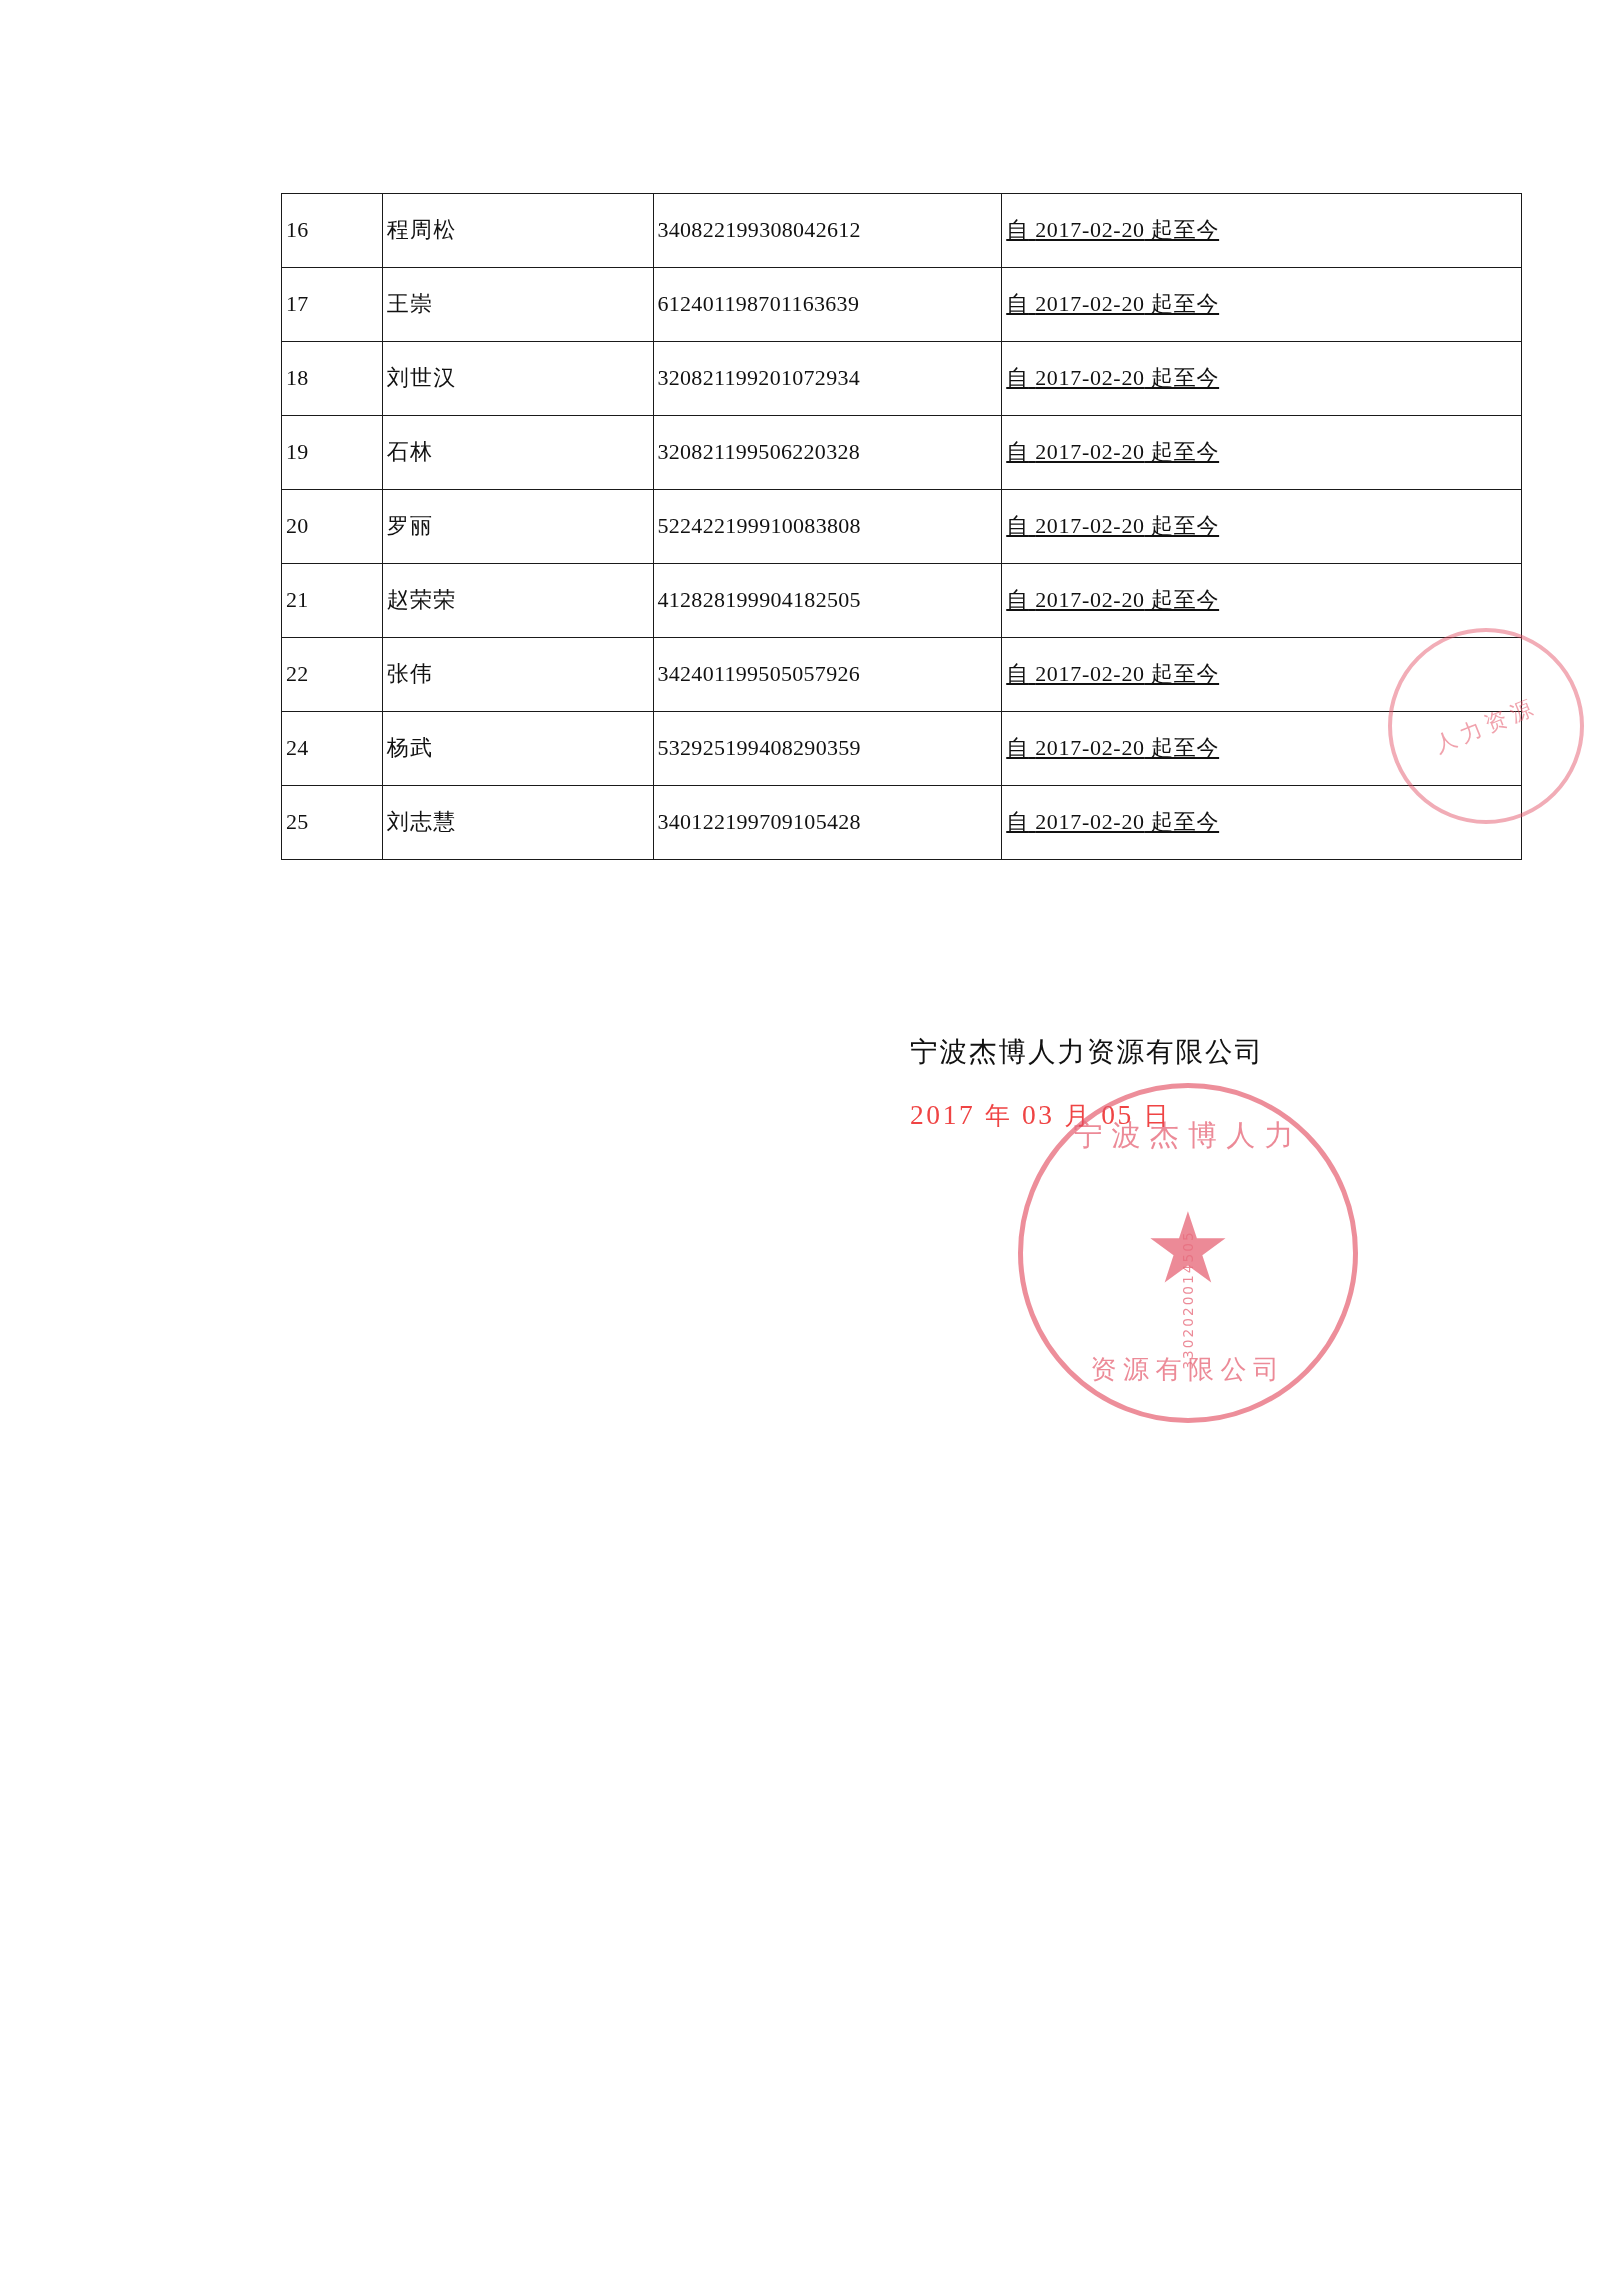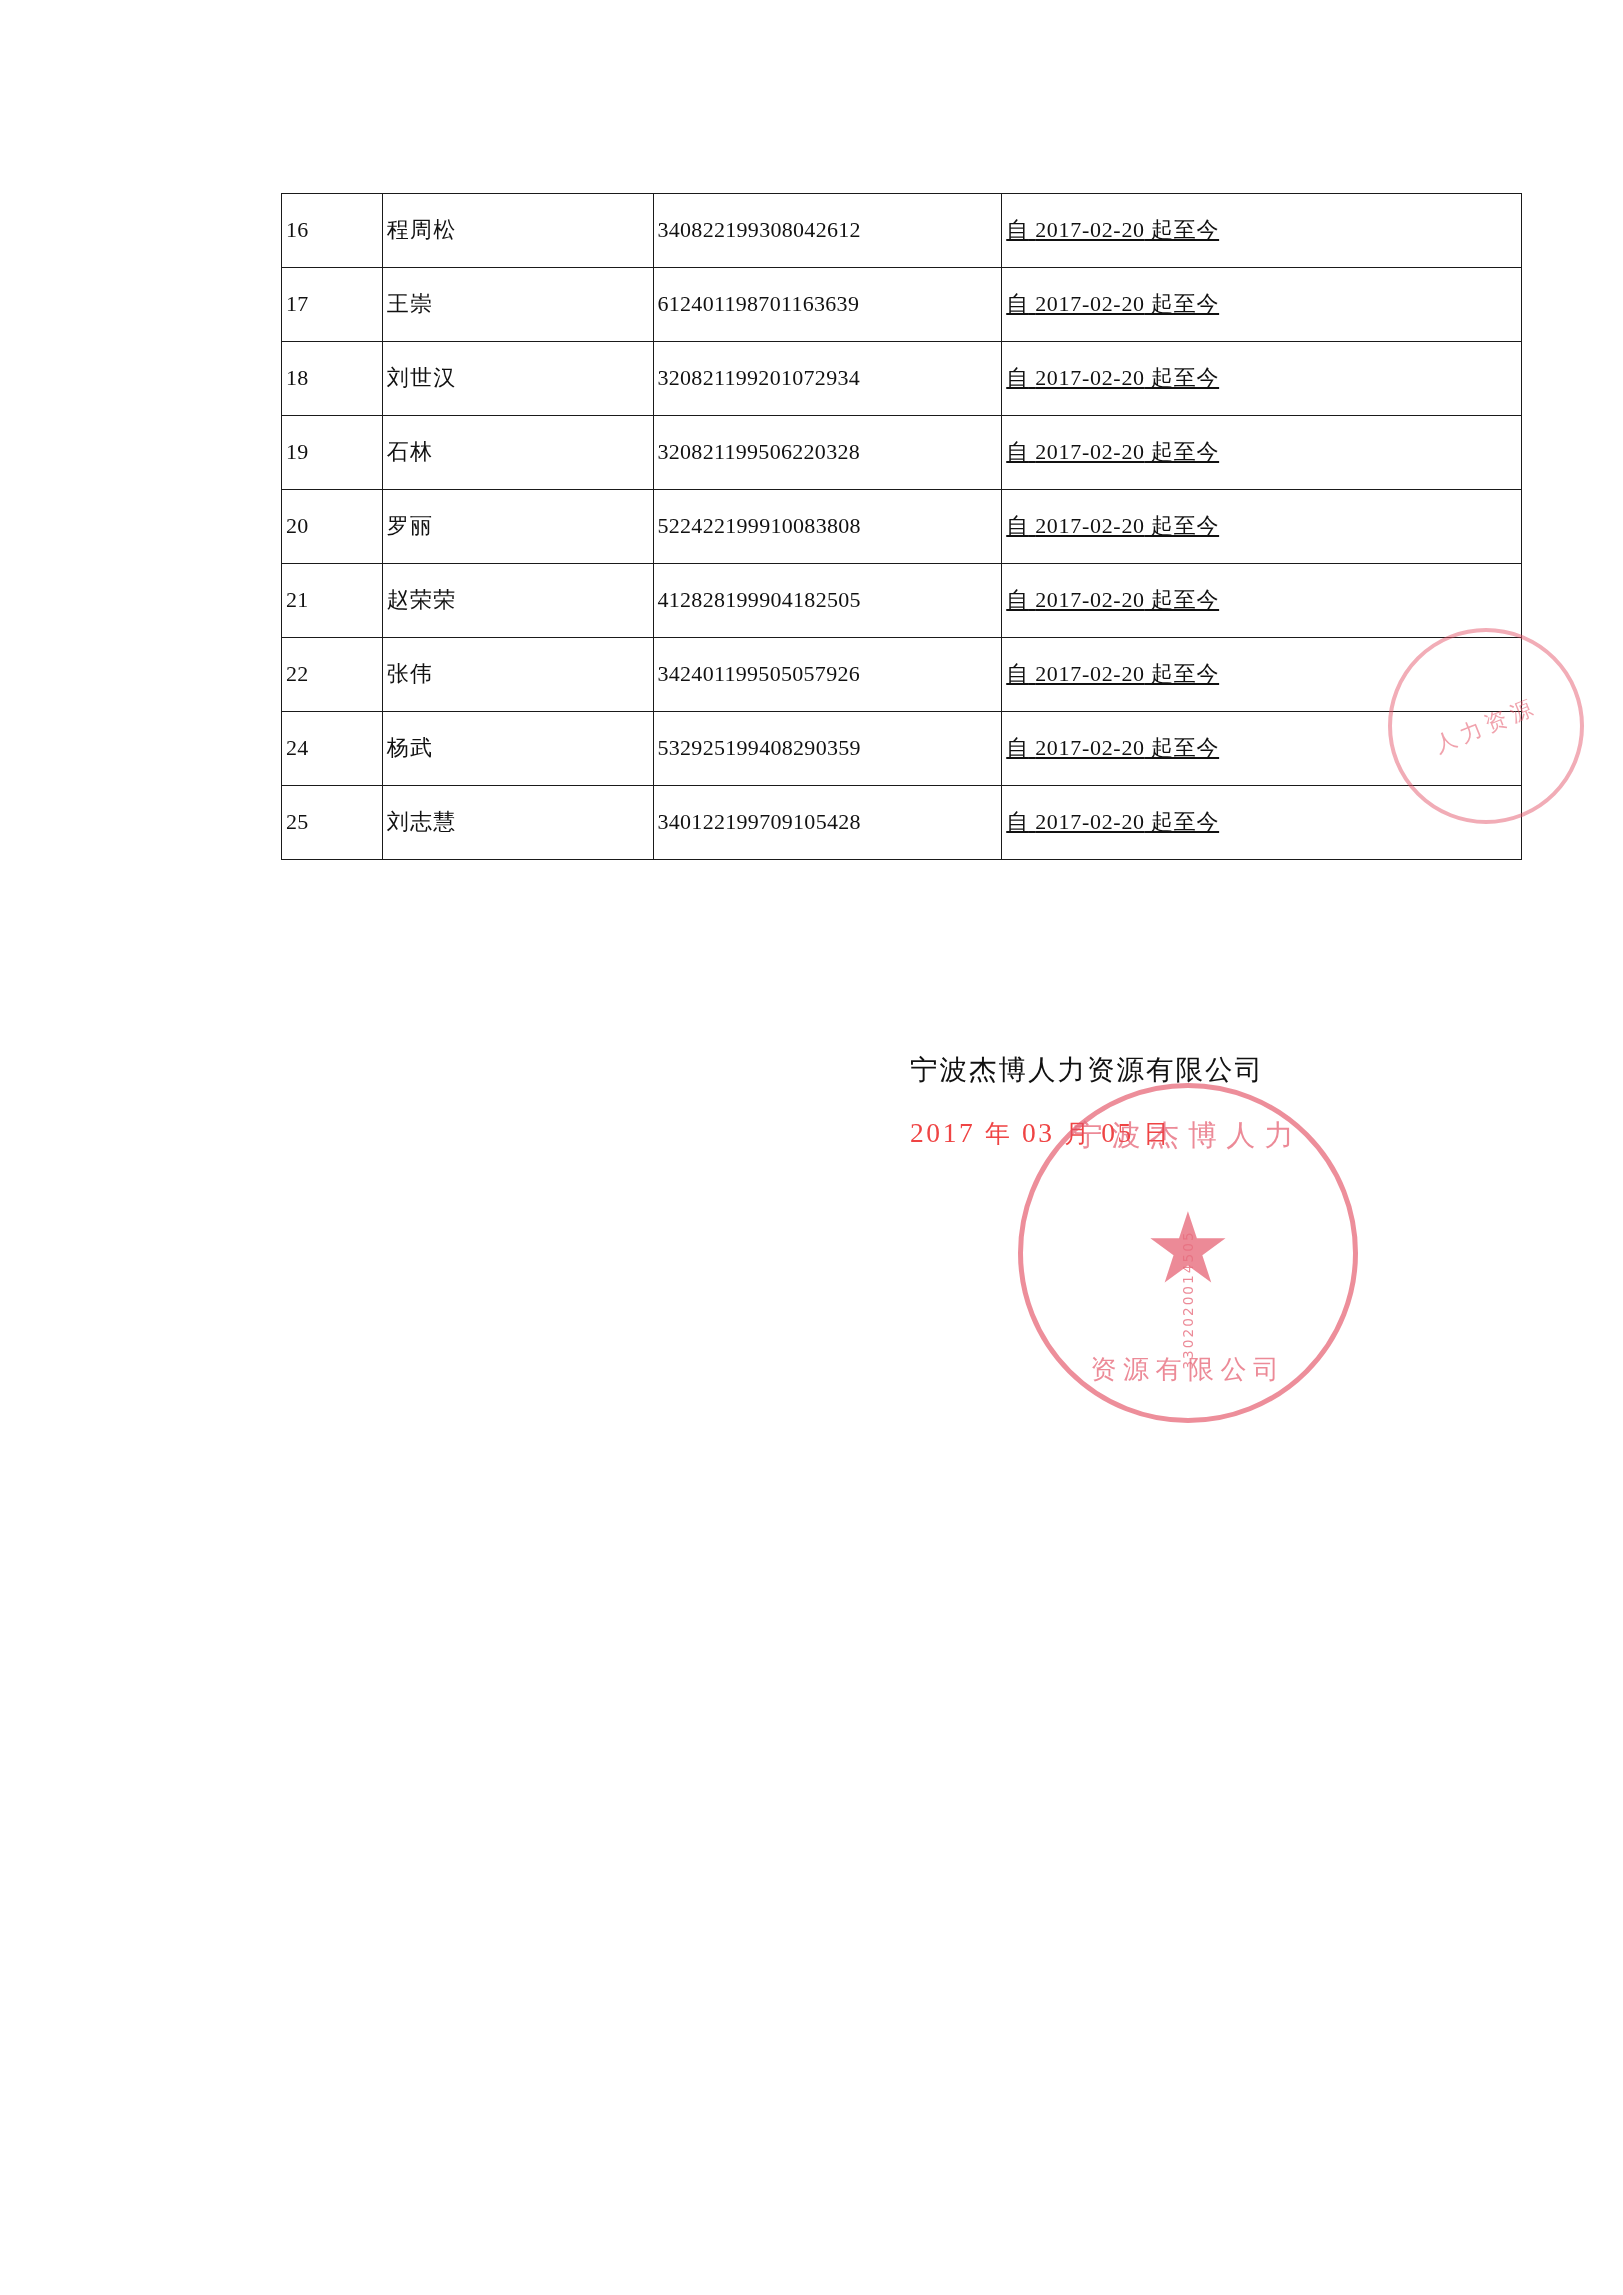--- a/index.html
+++ b/index.html
@@ -63,21 +63,20 @@
     font-size: 22px;
   }
 
   
   .sign-block {
     position: absolute;
     left: 910px;
     top: 1034px;
     width: 497px;
     text-align: left;
-    margin-top: 18px;
   }
   .company-name {
     font-family: "DejaVu Sans", "Liberation Sans", sans-serif;
     font-size: 27.5px;
     letter-spacing: 2px;
     color: #111111;
     white-space: nowrap;
   }
   .sign-date {
     margin-top: 29px;

